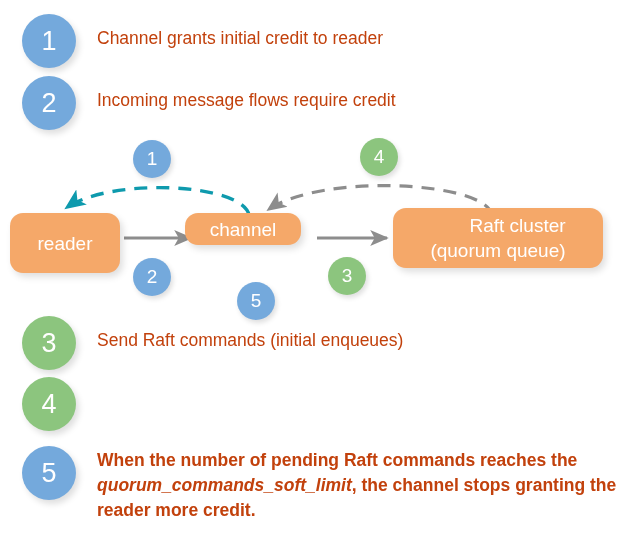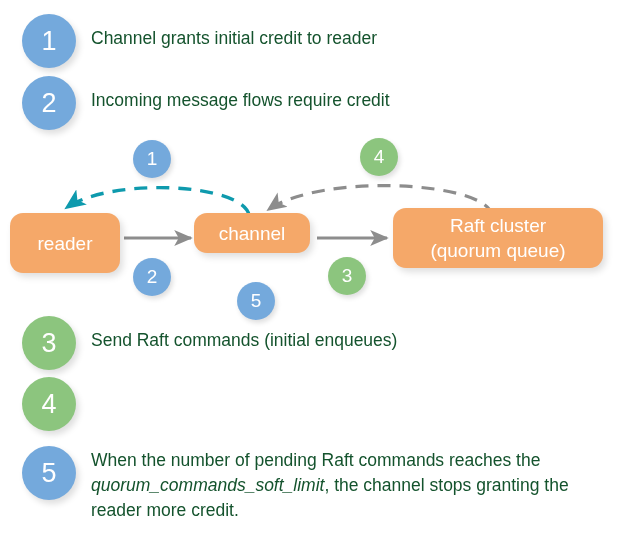--- a/index.html
+++ b/index.html
@@ -31,24 +31,24 @@
     font-size: 27px;
     line-height: 54px;
     text-align: center;
     box-shadow: 3px 4px 6px rgba(0,0,0,0.13);
     letter-spacing: 0px;
   }
   .badge-blue { background: #74a9dc; }
   .badge-green { background: #8cc57e; }
 
   .legend-text {
-    color: #14532d;
+    color: #c2410c;
     font-size: 17.5px;
     line-height: 25px;
-    margin-left: 15px;
+    margin-left: 21px;
     padding-top: 12px;
     white-space: pre-wrap;
   }
   .legend-text.multi { padding-top: 2px; }
   .legend-text em {
     font-style: italic;
   }
 
   
   #diagram {
@@ -65,21 +65,21 @@
     color: #ffffff;
     display: flex;
     align-items: center;
     justify-content: center;
     text-align: center;
     font-size: 19px;
     line-height: 25px;
     box-shadow: 3px 4px 7px rgba(0,0,0,0.13);
   }
   #node-reader  { left: 10px;  top: 88px; width: 110px; height: 60px; }
-  #node-channel { left: 194px; top: 88px; width: 116px; height: 40px; }
+  #node-channel { left: 185px; top: 88px; width: 116px; height: 32px; }
   #node-raft    { left: 393px; top: 83px; width: 210px; height: 60px; }
 
   .badge-sm {
     position: absolute;
     width: 38px;
     height: 38px;
     border-radius: 50%;
     color: #ffffff;
     font-size: 19px;
     line-height: 38px;
@@ -133,35 +133,35 @@
 
     <path d="M 249,90 C 242,58 110,52 66,83" fill="none" stroke="#0e9aad" stroke-width="3.4" stroke-dasharray="13 9" stroke-linecap="butt" marker-end="url(#arrow-teal)"></path>
 
     <path d="M 492,90 C 486,56 320,48 268,85" fill="none" stroke="#8d8d8d" stroke-width="3.2" stroke-dasharray="13 9" stroke-linecap="butt" marker-end="url(#arrow-gray-dash)"></path>
   </svg>
 
   <div class="node" id="node-reader">reader</div>
 
   <div class="node" id="node-channel">channel</div>
 
-  <div class="node" id="node-raft" style="white-space:pre-line;">Raft cluster
+  <div class="node" id="node-raft" style="white-space:pre-line;text-align:right;">Raft cluster
 (quorum queue)</div>
 
   <div class="badge-sm" id="badge-d1">1</div>
   <div class="badge-sm" id="badge-d2">2</div>
   <div class="badge-sm" id="badge-d5">5</div>
   <div class="badge-sm" id="badge-d3">3</div>
   <div class="badge-sm" id="badge-d4">4</div>
 </div>
 
 <div class="legend-row" id="row-bot-3" style="left:22px; top:316px;">
   <div class="badge-lg badge-green">3</div>
   <div class="legend-text">Send Raft commands (initial enqueues)</div>
 </div>
 
 <div class="legend-row" id="row-bot-4" style="left:22px; top:377px;">
   <div class="badge-lg badge-green">4</div>
 </div>
 
 <div class="legend-row" id="row-bot-5" style="left:22px; top:446px;">
   <div class="badge-lg badge-blue">5</div>
-  <div class="legend-text multi" style="width:525px;"><span>When the number of pending Raft commands reaches the </span><em>quorum_commands_soft_limit</em><span>, the channel stops granting the reader more credit.</span></div>
+  <div class="legend-text multi" style="width:525px;font-weight:bold;"><span>When the number of pending Raft commands reaches the </span><em>quorum_commands_soft_limit</em><span>, the channel stops granting the reader more credit.</span></div>
 </div>
 
 </body></html>

